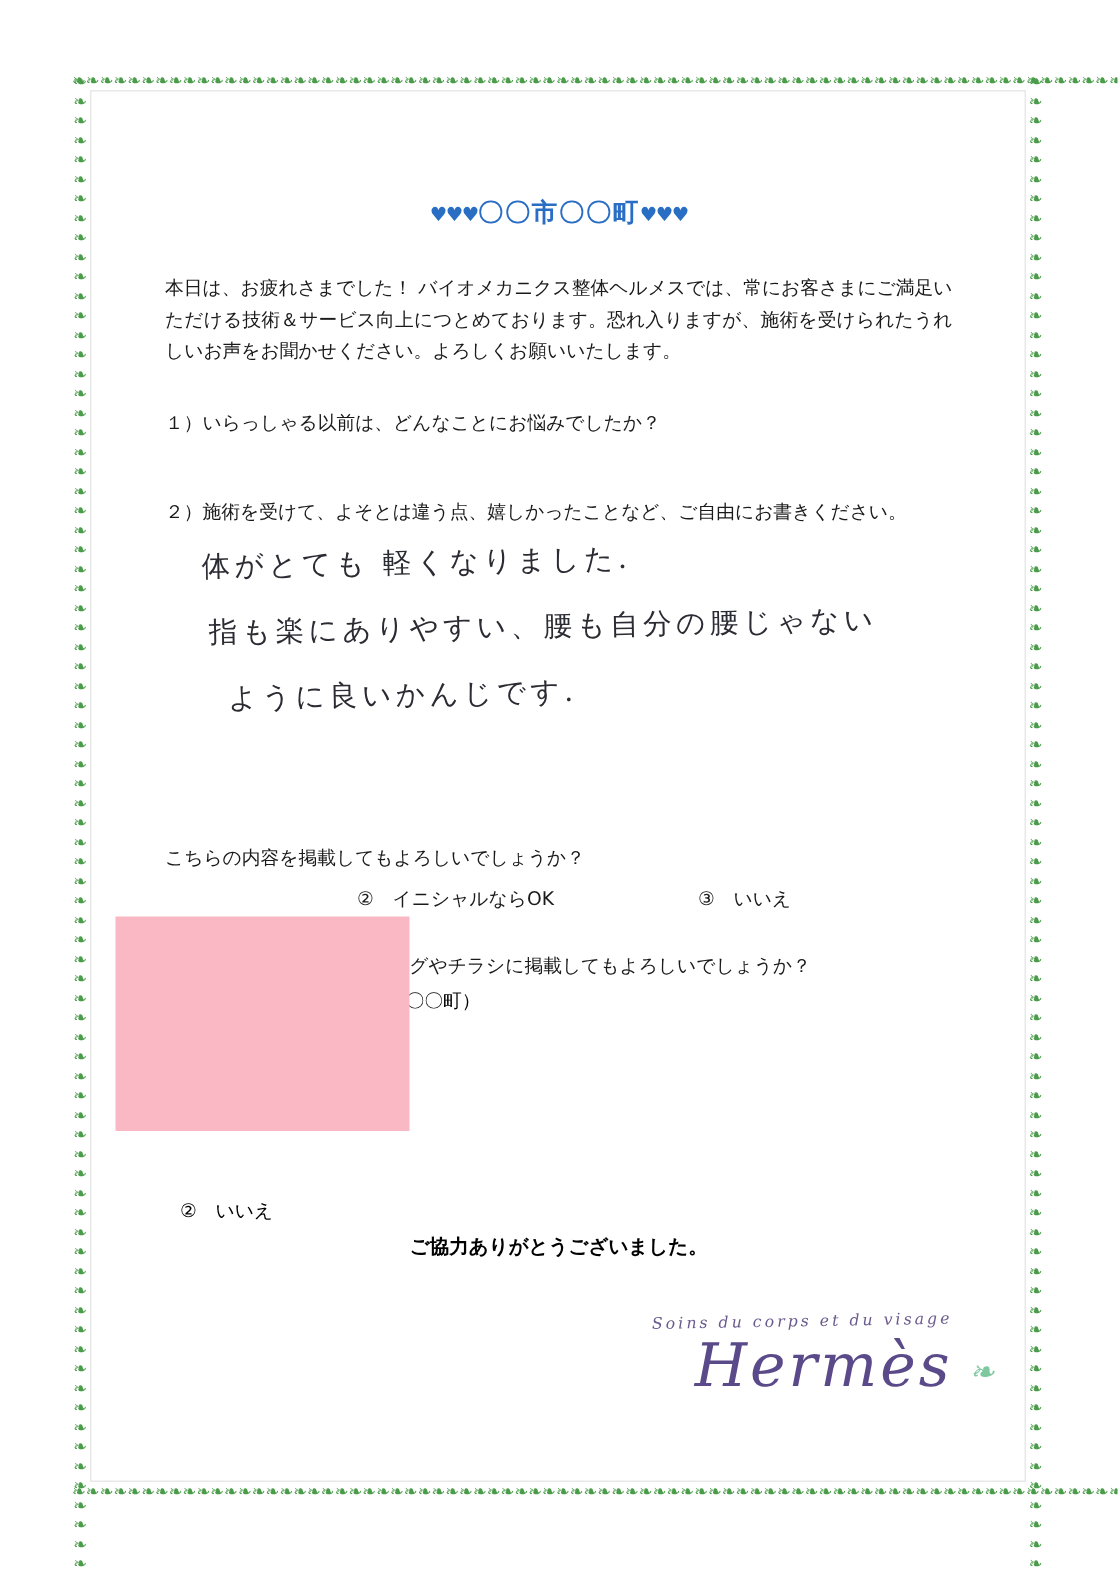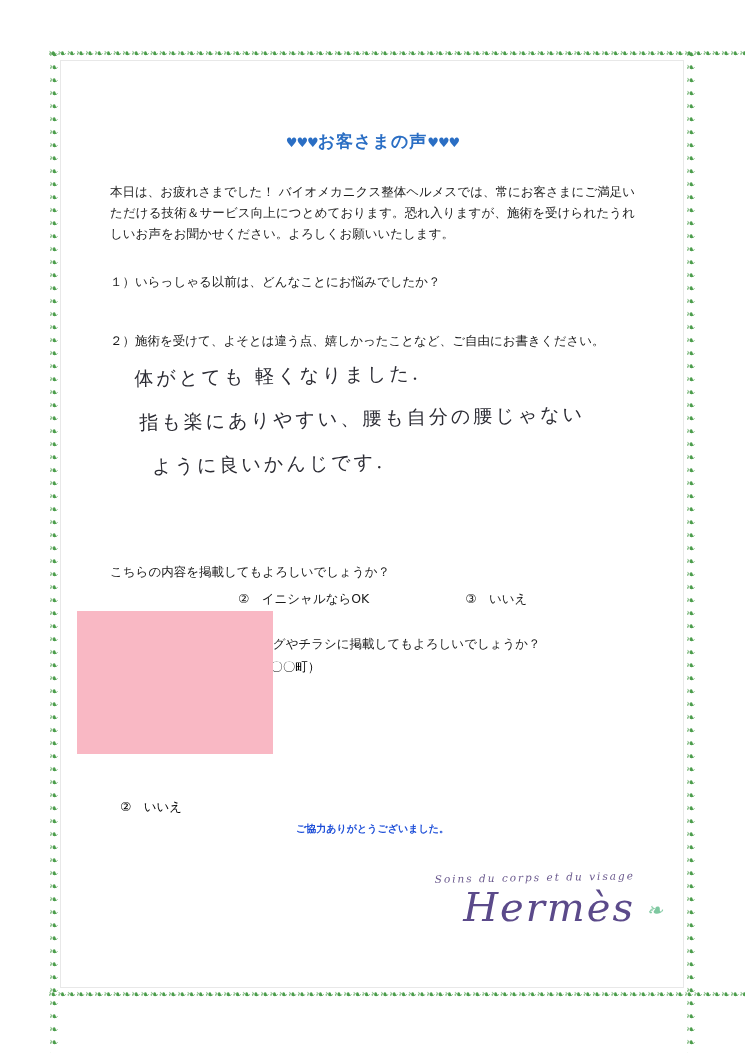--- a/index.html
+++ b/index.html
@@ -172,22 +172,22 @@
     font-size: 12.5px;
     display: flex;
     gap: 96px;
     font-family: "DejaVu Sans", sans-serif;
     flex-direction: column;
   }
 
   .thanks {
     margin-top: 6px;
     text-align: center;
-    color: #1d4ed8;
-    font-size: 10px;
+    color: #000000;
+    font-size: 13px;
     font-weight: bold;
     font-family: "DejaVu Sans", sans-serif;
   }
 
   
   .logo {
     margin-top: 38px;
     text-align: right;
     position: relative;
     font-style: italic;
@@ -225,21 +225,21 @@
     <div class="ivy ivy-top">❧❧❧❧❧❧❧❧❧❧❧❧❧❧❧❧❧❧❧❧❧❧❧❧❧❧❧❧❧❧❧❧❧❧❧❧❧❧❧❧❧❧❧❧❧❧❧❧❧❧❧❧❧❧❧❧❧❧❧❧❧❧❧❧❧❧❧❧❧❧❧❧❧❧❧❧❧❧</div>
     <div class="ivy ivy-bottom">❧❧❧❧❧❧❧❧❧❧❧❧❧❧❧❧❧❧❧❧❧❧❧❧❧❧❧❧❧❧❧❧❧❧❧❧❧❧❧❧❧❧❧❧❧❧❧❧❧❧❧❧❧❧❧❧❧❧❧❧❧❧❧❧❧❧❧❧❧❧❧❧❧❧❧❧❧❧</div>
     <div class="ivy ivy-left">❧❧❧❧❧❧❧❧❧❧❧❧❧❧❧❧❧❧❧❧❧❧❧❧❧❧❧❧❧❧❧❧❧❧❧❧❧❧❧❧❧❧❧❧❧❧❧❧❧❧❧❧❧❧❧❧❧❧❧❧❧❧❧❧❧❧❧❧❧❧❧❧❧❧❧❧❧❧❧❧❧❧❧❧❧❧❧❧❧❧❧❧❧❧❧❧❧❧❧❧❧❧❧</div>
     <div class="ivy ivy-right">❧❧❧❧❧❧❧❧❧❧❧❧❧❧❧❧❧❧❧❧❧❧❧❧❧❧❧❧❧❧❧❧❧❧❧❧❧❧❧❧❧❧❧❧❧❧❧❧❧❧❧❧❧❧❧❧❧❧❧❧❧❧❧❧❧❧❧❧❧❧❧❧❧❧❧❧❧❧❧❧❧❧❧❧❧❧❧❧❧❧❧❧❧❧❧❧❧❧❧❧❧❧❧</div>
     <div class="inner-rule"></div>
   </div>
 
   <div class="content">
 
     <h1 class="doc-title">
-      <span class="hearts">♥♥♥</span><span>お客さまの声</span><span class="hearts">♥♥♥</span>
+      <span class="hearts">♥♥♥</span><span>〇〇市〇〇町</span><span class="hearts">♥♥♥</span>
     </h1>
 
     <p class="intro">本日は、お疲れさまでした！ バイオメカニクス整体ヘルメスでは、常にお客さまにご満足いただける技術＆サービス向上につとめております。恐れ入りますが、施術を受けられたうれしいお声をお聞かせください。よろしくお願いいたします。</p>
 
     <p class="q q1">１）いらっしゃる以前は、どんなことにお悩みでしたか？</p>
 
     <p class="q q2">２）施術を受けて、よそとは違う点、嬉しかったことなど、ご自由にお書きください。</p>
 
     <div class="handwriting">
       <span class="hw-line hw1">体がとても 軽くなりました.</span>

